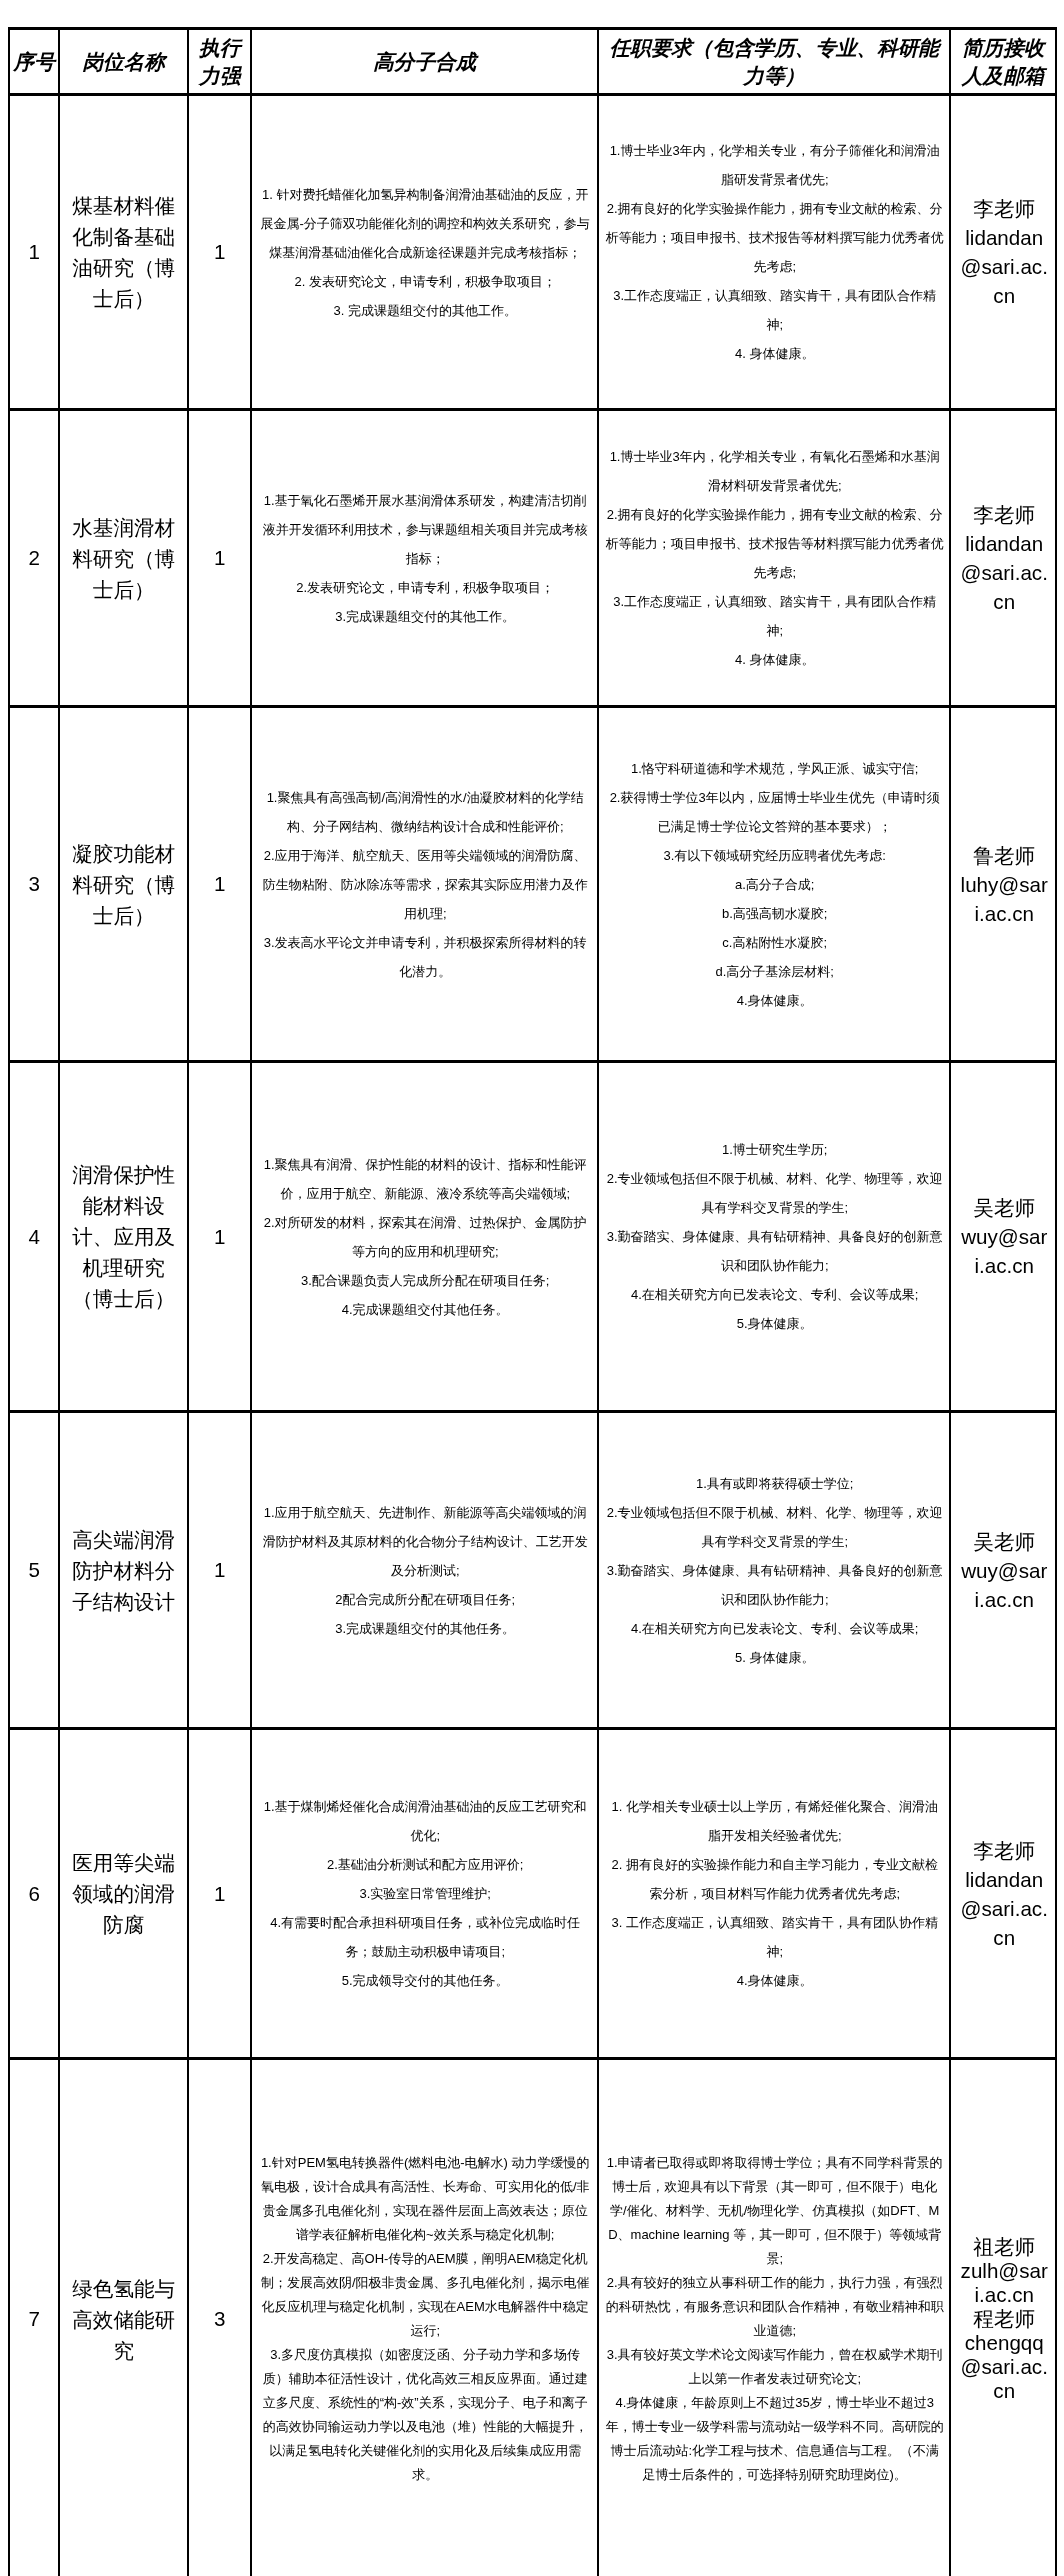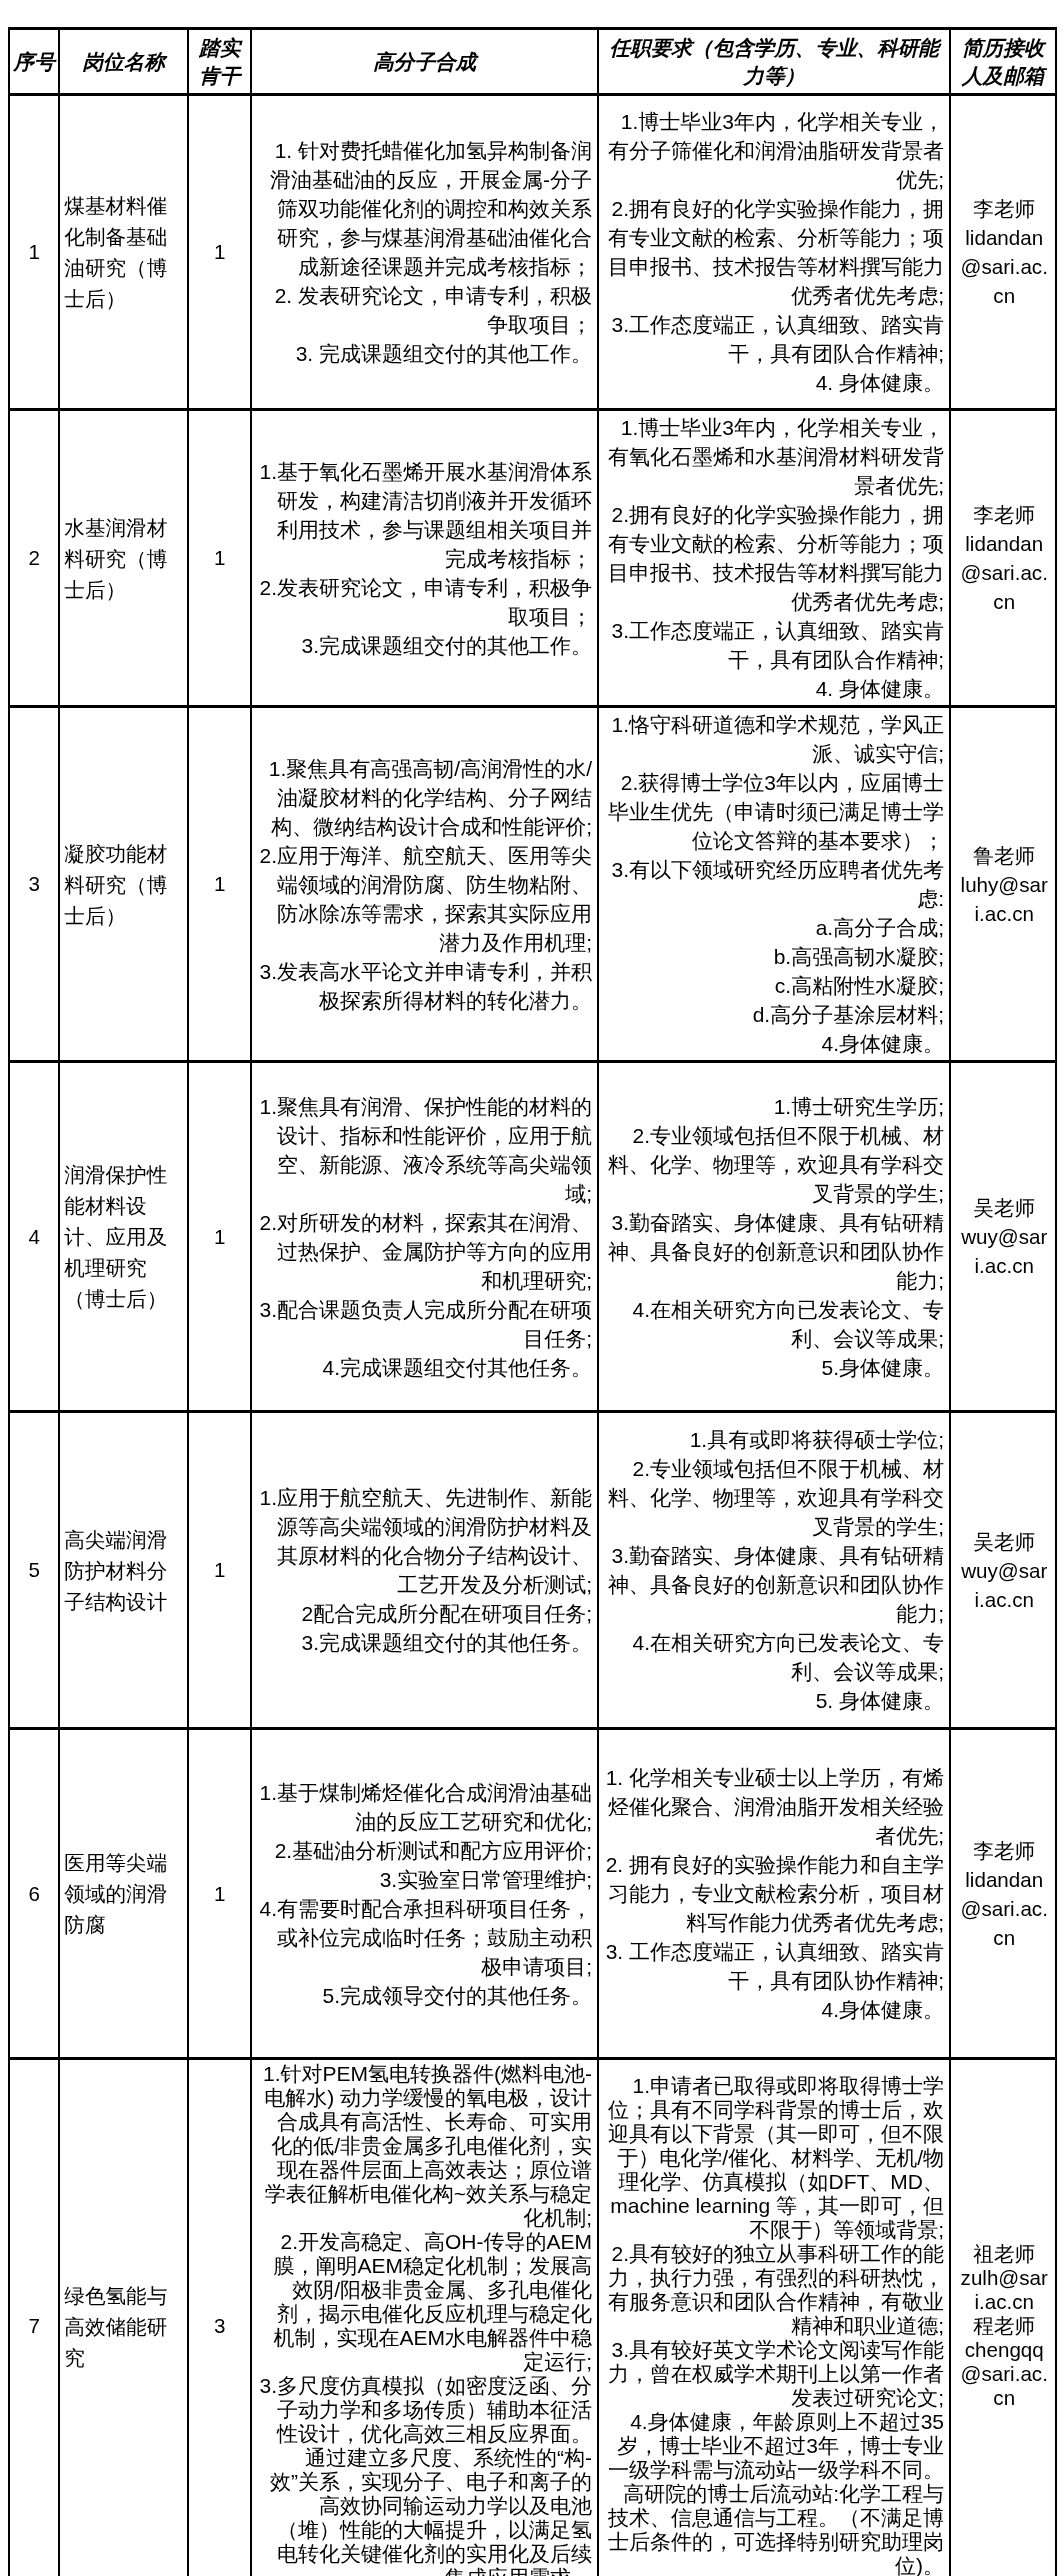--- a/index.html
+++ b/index.html
@@ -52,29 +52,30 @@
     white-space: pre-wrap;
   }
   td.num {
     font-size: 20.6px;
     text-align: center;
     line-height: 30px;
     padding: 0 2.1px;
   }
   td.title {
     font-size: 20.6px;
+    text-align: center;
     line-height: 31px;
     padding: 0 4.1px;
     word-break: break-all;
     white-space: pre-wrap;
   }
   td.text {
-    font-size: 21px;
+    font-size: 13px;
     line-height: 29px;
-    text-align: right;
+    text-align: center;
     padding: 2.1px 5.2px 2.1px 6.2px;
     white-space: pre-wrap;
     word-break: break-all;
   }
   td.contact {
     font-size: 20.6px;
     line-height: 29px;
     text-align: center;
     padding: 2.1px 3.1px 2.1px 5.2px;
     white-space: pre-wrap;
@@ -100,21 +101,21 @@
         <col class="c-title">
         <col class="c-count">
       <col class="c-duty">
         <col class="c-req">
         <col class="c-mail">
     </colgroup>
     <thead>
       <tr class="h-head">
         <th>序号</th>
         <th>岗位名称</th>
-        <th>踏实肯干</th>
+        <th>执行力强</th>
         <th>高分子合成</th>
         <th>任职要求（包含学历、专业、科研能力等）</th>
         <th>简历接收人及邮箱</th>
       </tr>
     </thead>
     <tbody>
       <tr class="h-r1">
         <td class="num">1</td>
         <td class="title">煤基材料催化制备基础油研究（博士后）</td>
         <td class="num">1</td>

